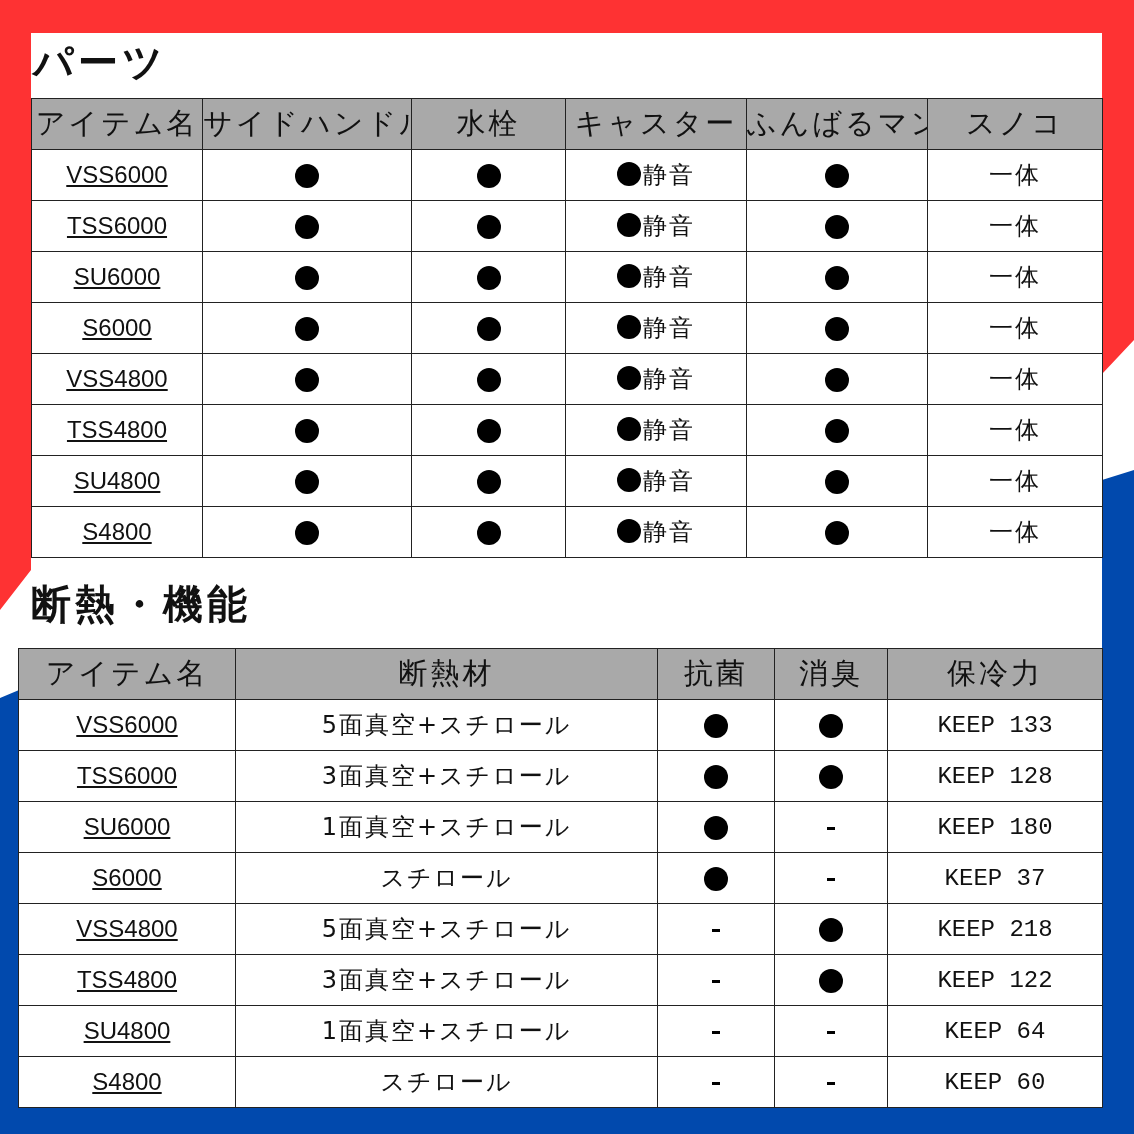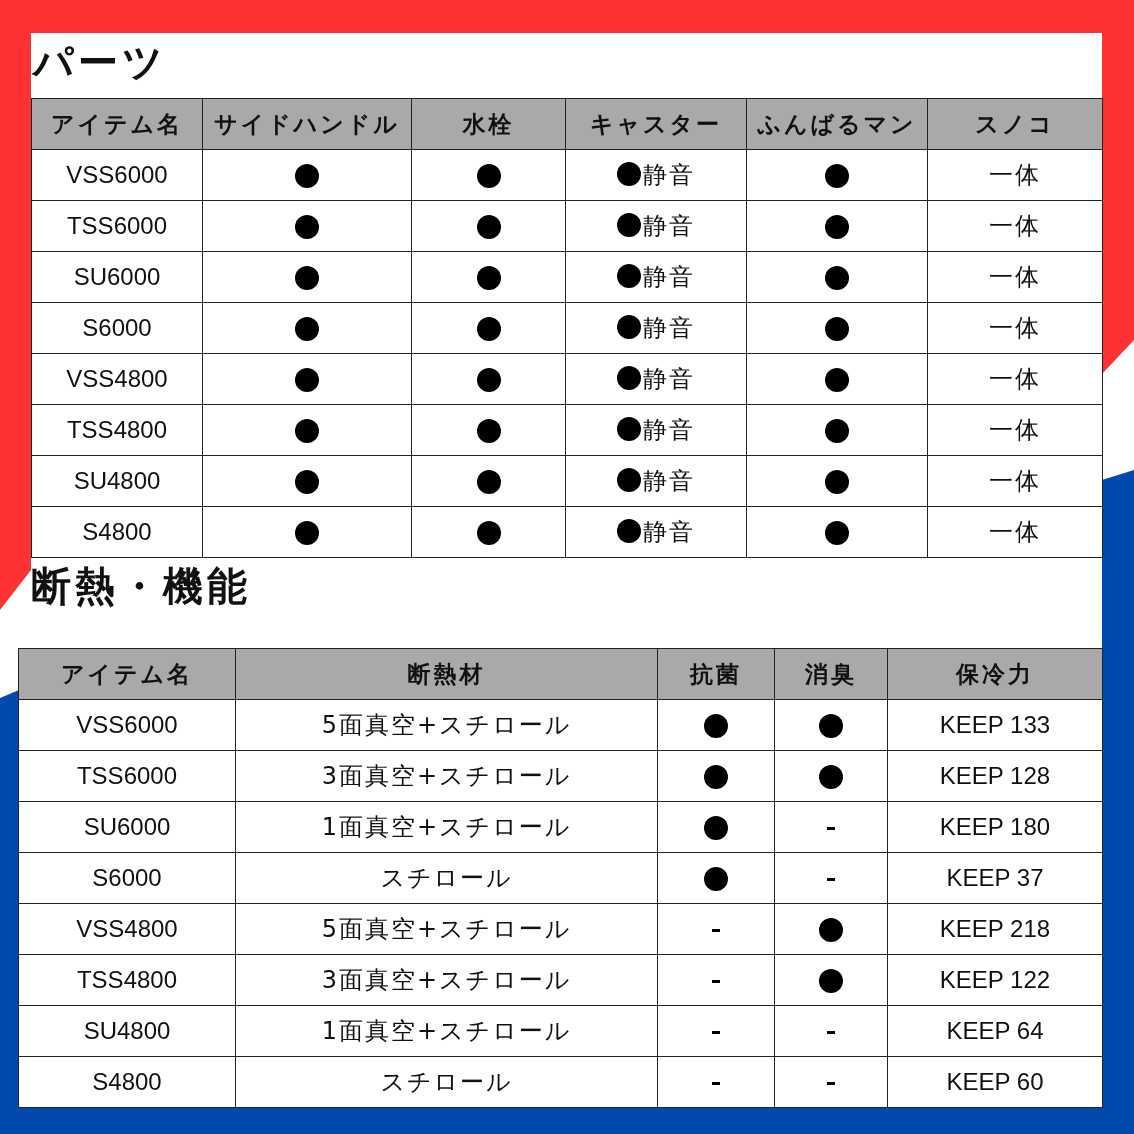--- a/index.html
+++ b/index.html
@@ -19,38 +19,38 @@
   }
   table.spec {
     position:absolute; border-collapse:collapse; table-layout:fixed;
     background:#fff;
   }
   table.spec th, table.spec td {
     border:1px solid #222; text-align:center; padding:0; overflow:hidden;
     white-space:nowrap;
   }
   table.spec th {
-    background:#a9a9a9; color:#111; font-weight:bold; font-size:23px;
+    background:#a9a9a9; color:#111; font-weight:normal; font-size:29px;
     letter-spacing:3px; border-top:1.5px solid #222;
   }
   table.spec td { font-size:24px; color:#111; }
   table.spec tr { height:51px; }
   table.spec tr.head { height:51px; }
   .dot {
     display:inline-block; width:24px; height:24px; border-radius:50%;
     background:#000; vertical-align:middle;
   }
   .dot-inline { width:24px; height:24px; margin-right:2px; vertical-align:-3px; }
   .dash {
     display:inline-block; width:8px; height:3px; background:#000;
     vertical-align:middle;
   }
   .jp { letter-spacing:2px; }
-  .model { font-family:"Liberation Sans","DejaVu Sans",sans-serif; font-size:26px; }
-  .keep { font-family:Liberation Sans, sans-serif; font-size:26px; }
+  .model { font-family:"Liberation Sans","DejaVu Sans",sans-serif; font-size:26px;text-decoration:underline; }
+  .keep { font-family:Liberation Mono, monospace; font-size:26px; }
 </style>
 </head>
 <body>
 
 <svg class="bg" viewBox="0 0 1134 1134" xmlns="http://www.w3.org/2000/svg">
   <polygon points="0,0 1134,0 1134,340 1102,374 1102,33 31,33 31,570 0,610" fill="#fe3233"></polygon>
   <polygon points="1134,470 1102,480 1102,1104 31,1104 31,685 0,698 0,1134 1134,1134" fill="#0149ad"></polygon>
 </svg>
 
 <div class="panel"></div>
@@ -137,21 +137,21 @@
         <td class="model">S4800</td>
         <td><span class="dot"></span></td>
         <td><span class="dot"></span></td>
         <td><span class="dot dot-inline"></span><span class="jp">静音</span></td>
         <td><span class="dot"></span></td>
         <td class="jp">一体</td>
       </tr>
     </tbody>
 </table>
 
-<div class="section-title" style="left:31px; top:566px;">断熱・機能</div>
+<div class="section-title" style="left:31px; top:584px;">断熱・機能</div>
 
 <table class="spec" style="left:18px; top:648px; width:1084px;">
   <colgroup>
     <col style="width:217px">
       <col style="width:422px">
       <col style="width:117px">
     <col style="width:113px">
       <col style="width:215px">
   </colgroup>
   <tbody>

